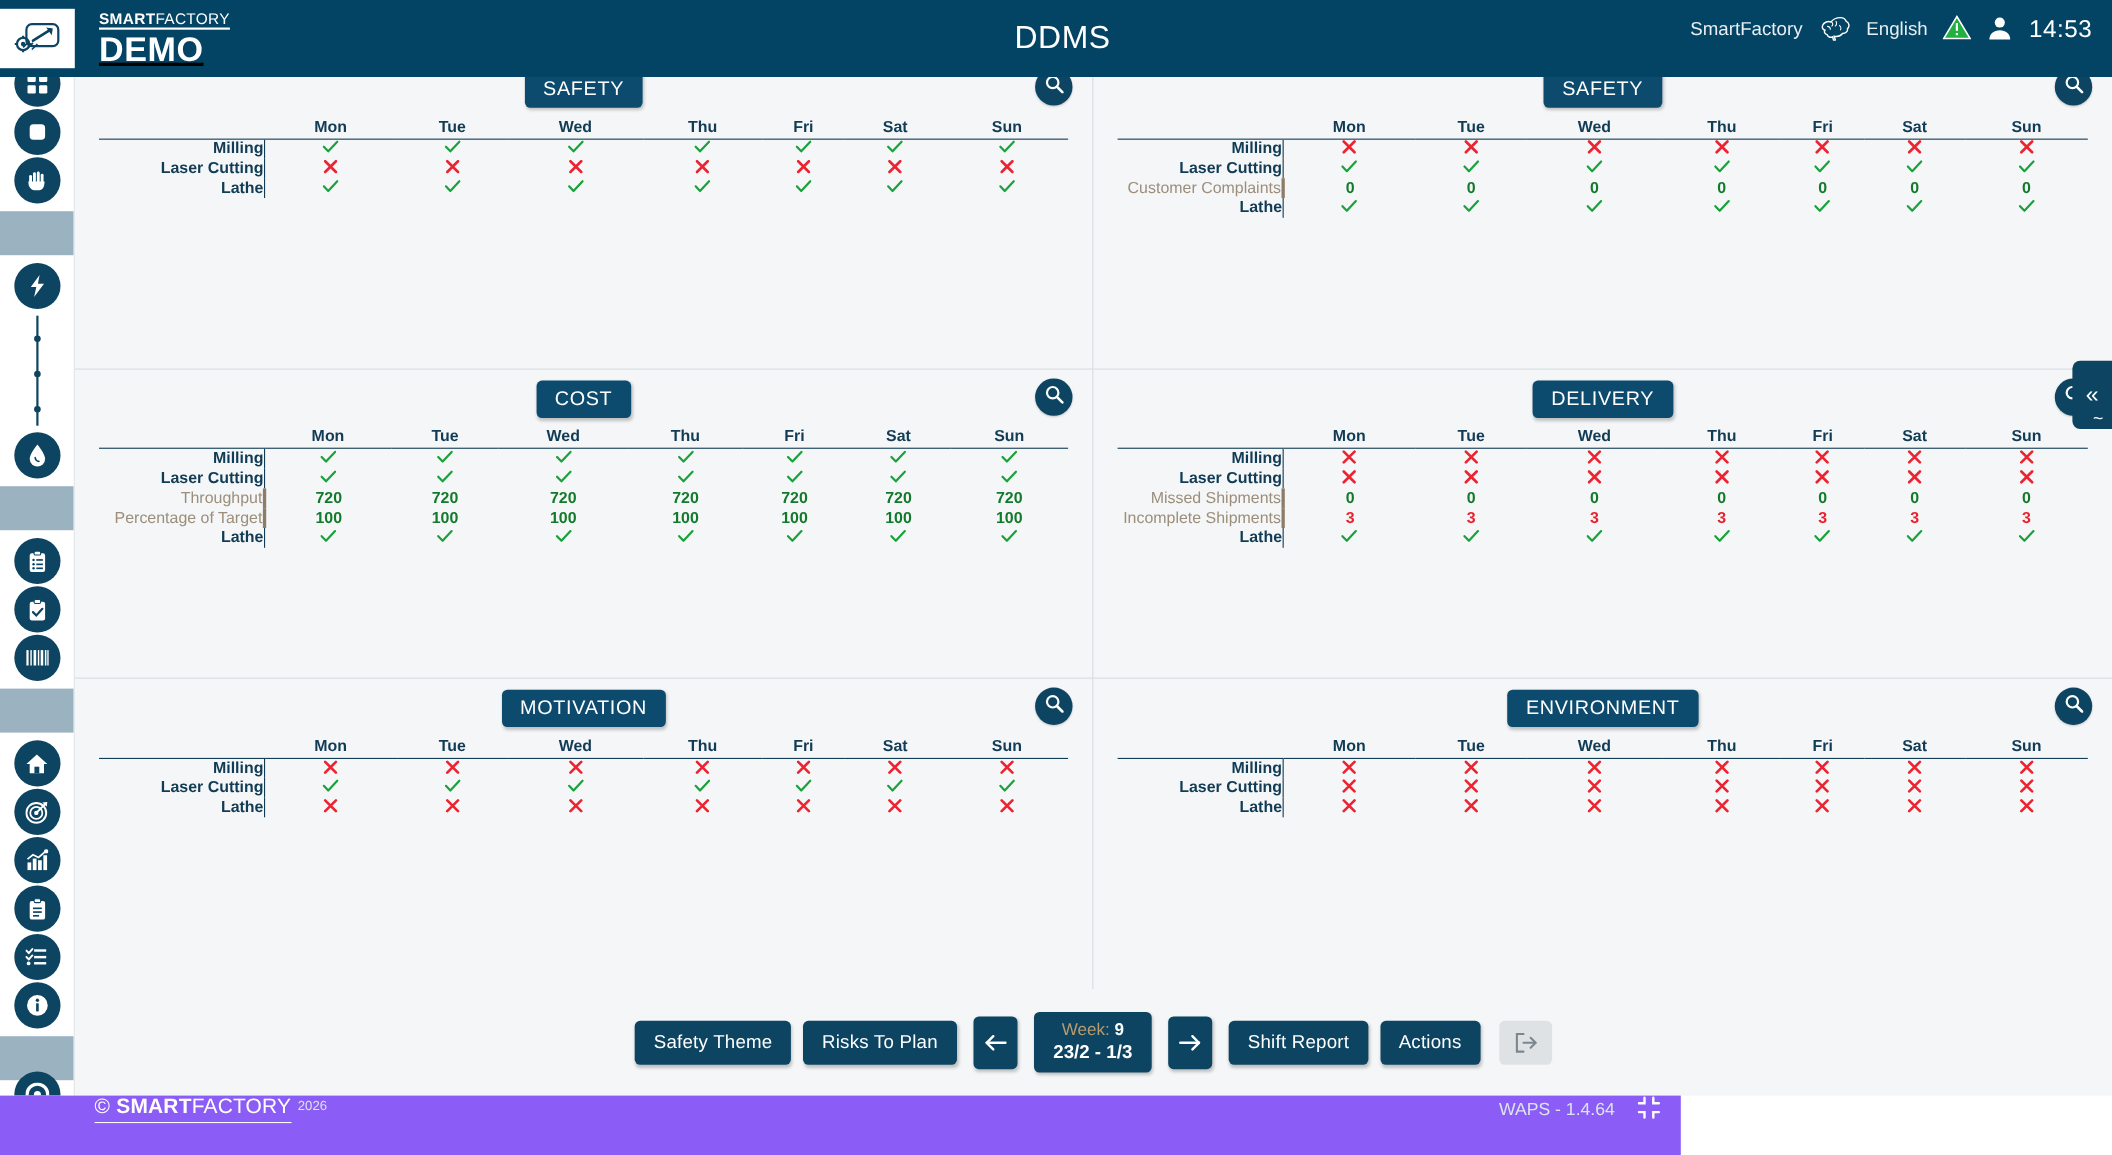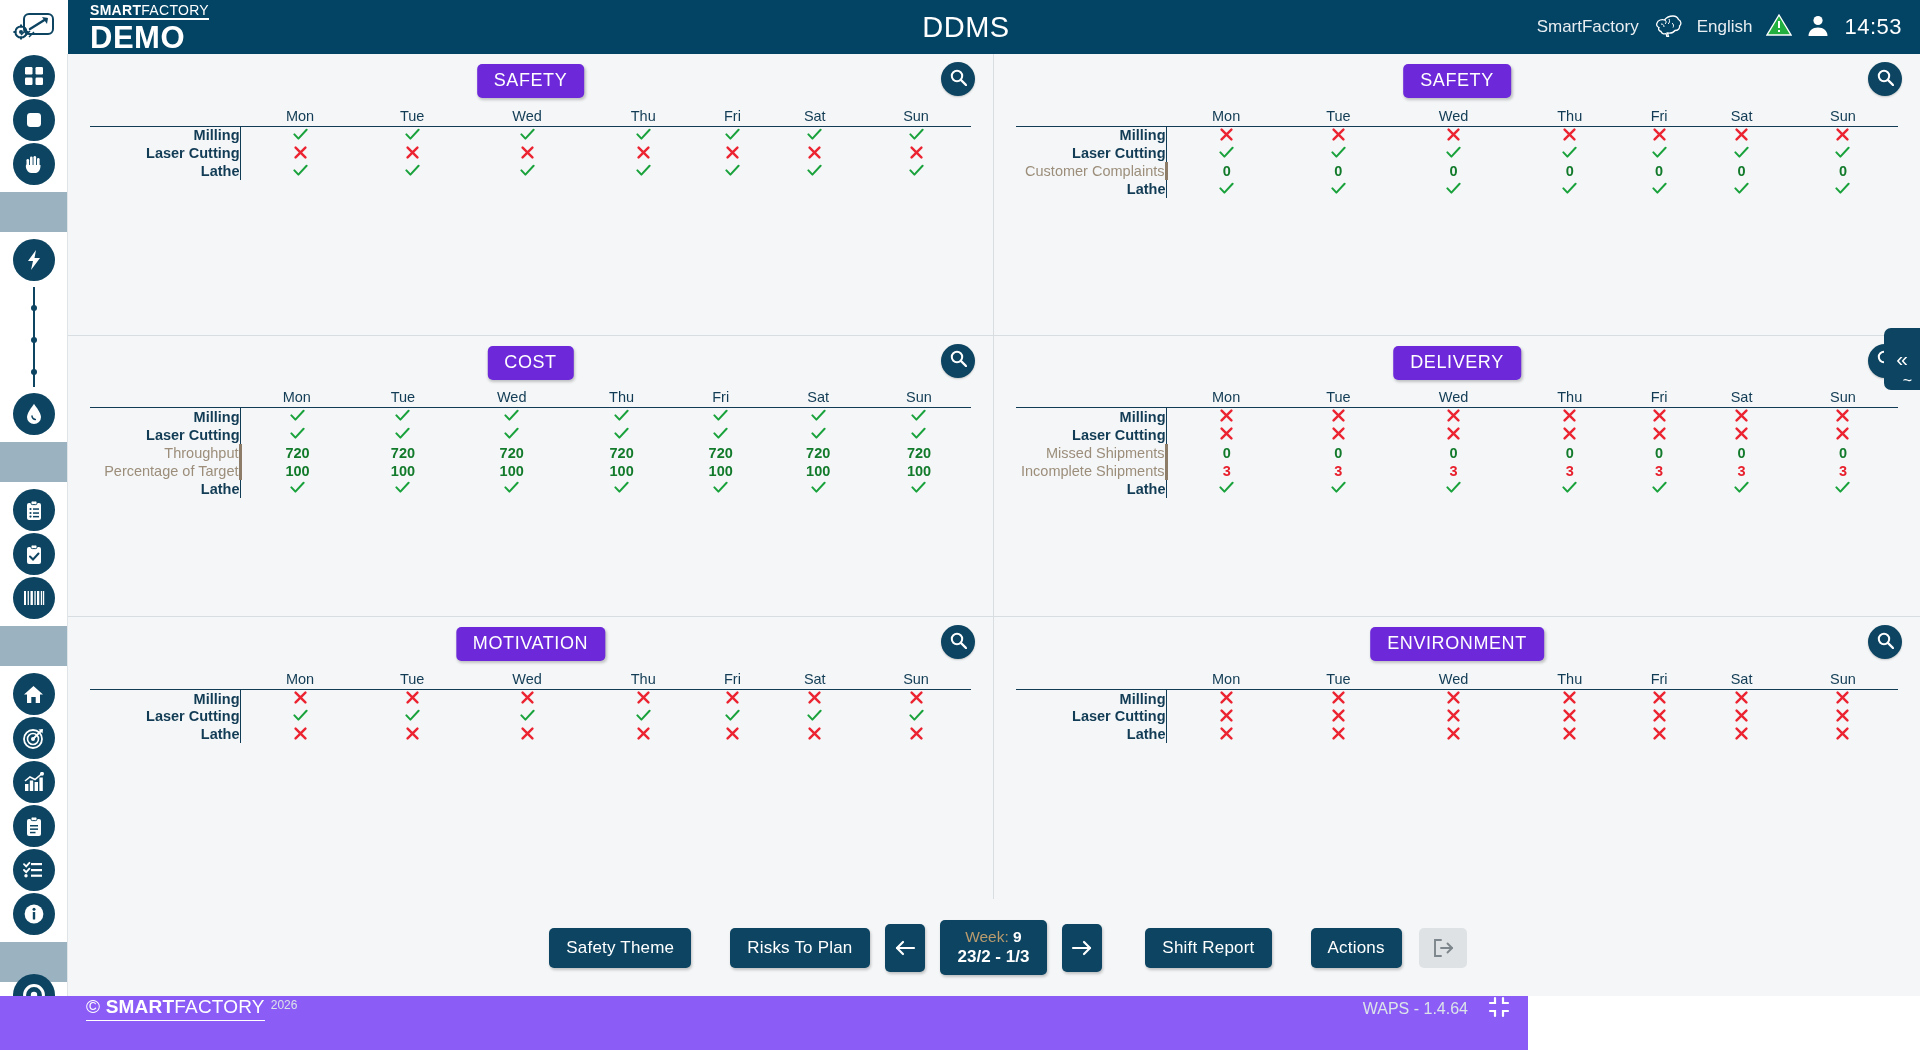--- a/index.html
+++ b/index.html
@@ -7,24 +7,25 @@
     width: 1920px; height: 1050px;
     font-family: "Liberation Sans", sans-serif;
     background: #ffffff;
     overflow: hidden;
   }
 
   
   #app { position: relative; width: 1920px; height: 1050px; }
 
   .header {
-    position: absolute; left: 0; top: 0; width: 1920px; height: 54px;
+    position: absolute; left: 0; top: 0; width: 1920px; height: 70px;
     background: #034363;
     display: flex; align-items: center;
     z-index: 30;
+    text-decoration: underline;
   }
   .hdr-logo-box {
     width: 68px; height: 54px;
     background: #ffffff;
     display: flex; align-items: center; justify-content: center;
     flex: none;
   }
   .hdr-brand { margin-left: 22px; line-height: 1; }
   .hdr-brand .l1 {
     font-size: 14px; letter-spacing: .3px; color: #ffffff;
@@ -100,21 +101,21 @@
   }
   .panel.nr { border-right: none; }
   .panel.nb { border-bottom: none; }
 
   .panel-head {
     position: relative; height: 40px;
   }
   .panel-badge {
     position: absolute; left: 50%; transform: translateX(-50%);
     top: 2px;
-    background: #6d28d9; color: #ffffff;
+    background: #0c4a6e; color: #ffffff;
     font-size: 18px; letter-spacing: .6px;
     padding: 6px 17px 7px 17px;
     border-radius: 5px;
     box-shadow: 1px 2px 3px rgba(0,0,0,.22);
     white-space: nowrap;
   }
   .panel-search {
     position: absolute; right: -4px; top: 0;
     width: 34px; height: 34px; border-radius: 50%;
     background: #0c4461; color: #fff;
@@ -123,21 +124,21 @@
   }
 
   
   table.kpi {
     width: 100%;
     border-collapse: collapse;
     margin-top: 2px;
   }
   table.kpi td, table.kpi th { padding: 0; }
   table.kpi th.dh {
-    font-size: 14.5px; font-weight: normal; color: #123c55;
+    font-size: 14.5px; font-weight: bold; color: #123c55;
     text-align: center; height: 22px; vertical-align: bottom;
     padding-bottom: 2px;
   }
   table.kpi th.corner { width: 150px; }
   table.kpi tr.hdr th { border-bottom: 1.5px solid #123c55; }
   table.kpi tr.hdr th.corner { border-bottom: 1.5px solid #123c55; }
 
   td.rl {
     text-align: right; padding-right: 9px;
     font-size: 14.5px; color: #123c55; font-weight: bold;
@@ -165,21 +166,20 @@
     display: flex; align-items: center; justify-content: center;
     gap: 11px;
   }
   .tb-btn {
     background: #0c4461; color: #ffffff;
     font-size: 17px; letter-spacing: .2px;
     padding: 10px 17px;
     border-radius: 5px;
     box-shadow: 1px 2px 3px rgba(0,0,0,.22);
     white-space: nowrap;
-    margin-left: 28px;
   }
   .tb-arrow {
     background: #0c4461; color: #ffffff;
     width: 40px; height: 48px; border-radius: 5px;
     display: flex; align-items: center; justify-content: center;
     font-size: 21px;
     box-shadow: 1px 2px 3px rgba(0,0,0,.22);
     margin: 0 4px;
   }
   .tb-week {

